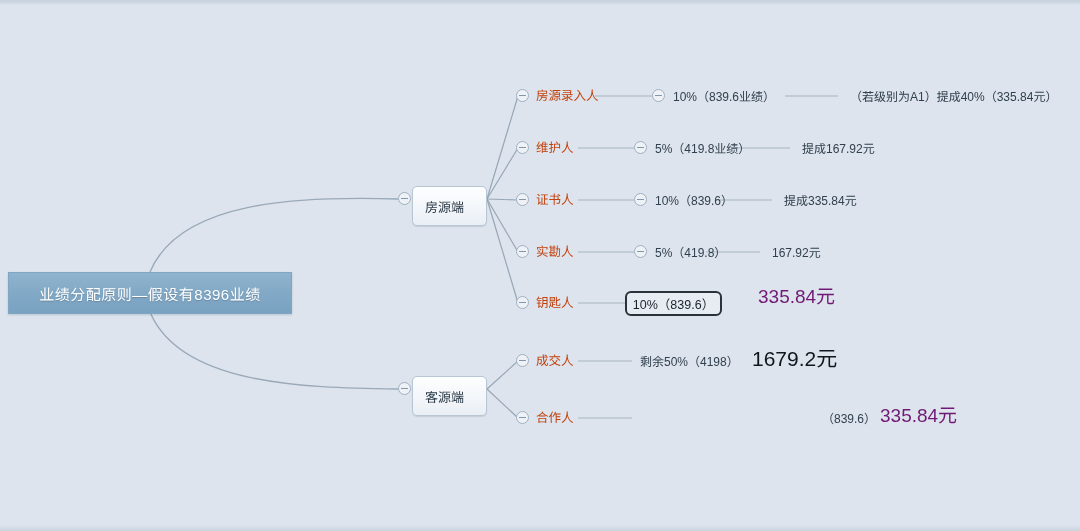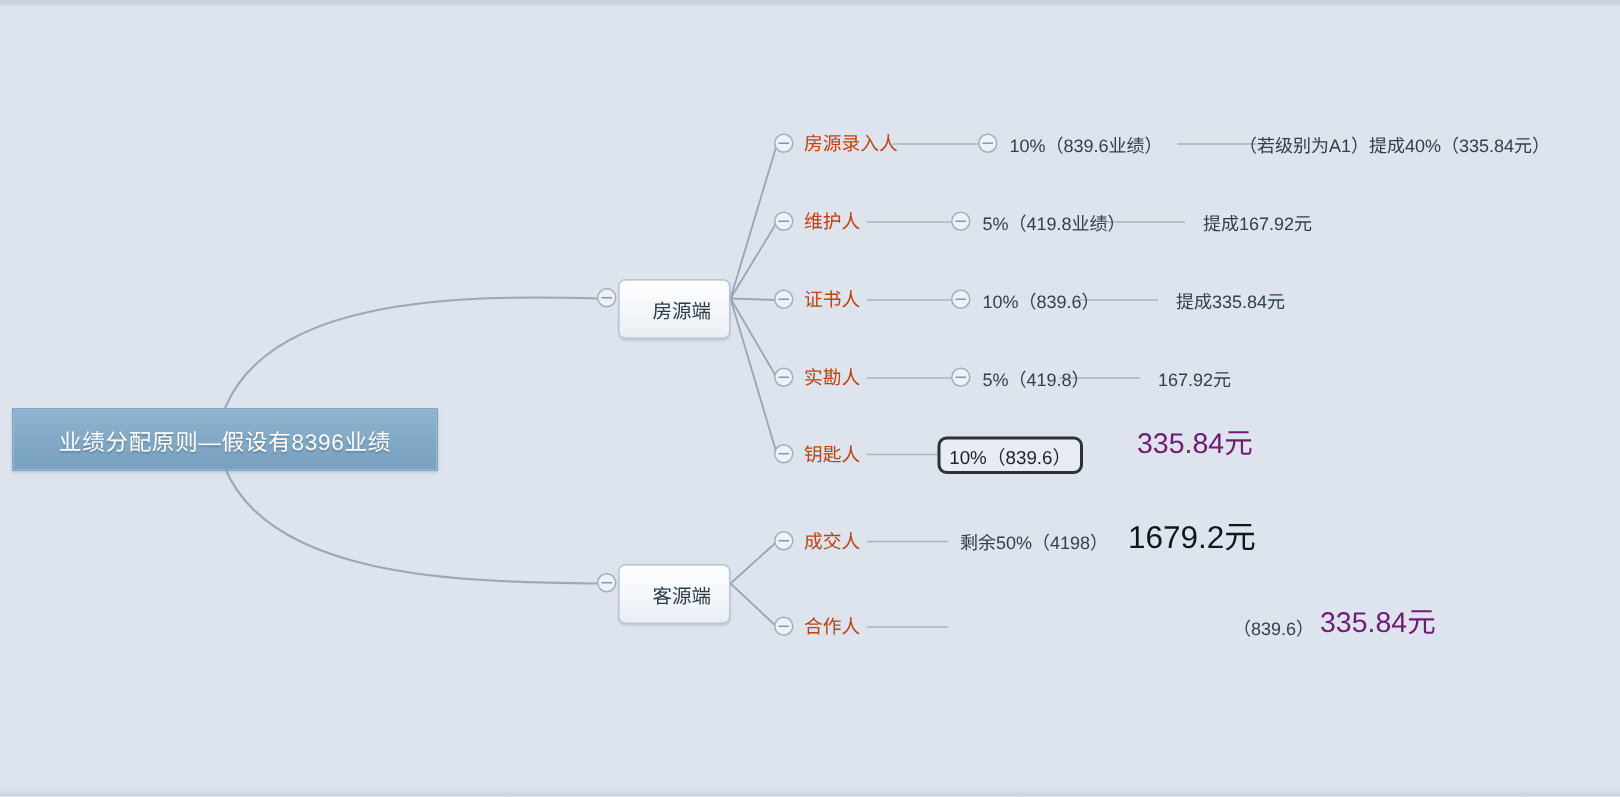--- a/index.html
+++ b/index.html
@@ -65,21 +65,21 @@
   
   .branch-node {
     position: absolute;
     height: 40px;
     border-radius: 5px;
     background: linear-gradient(to bottom, #fdfefe 0%, #f3f6fa 55%, #e9eff5 100%);
     border: 1px solid #b8c6d4;
     box-shadow: 0 1px 1px rgba(120,140,165,.25);
     display: flex;
     align-items: center;
-    justify-content: flex-end;
+    justify-content: flex-start;
     padding: 16px 12px;
     box-sizing: border-box;
   }
   .branch-node .label {
     font-size: 13px;
     color: #2d3b48;
     white-space: nowrap;
   }
 
   
@@ -198,21 +198,21 @@
 
   <div class="toggle" style="left:398px; top:192px;"></div>
   <div class="branch-node" style="left:412px; top:186px; width:75px;">
     <span class="label">房源端</span>
   </div>
 
   <div class="toggle" style="left:516px; top:89px;"></div>
   <div class="node-text" style="left:536px; top:89px;">房源录入人</div>
   <div class="toggle" style="left:652px; top:89px;"></div>
   <div class="node-text small" style="left:673px; top:90px;">10%（839.6业绩）</div>
-  <div class="node-text small" style="left:826px; top:90px;">（若级别为A1）提成40%（335.84元）</div>
+  <div class="node-text small" style="left:850px; top:90px;">（若级别为A1）提成40%（335.84元）</div>
 
   <div class="toggle" style="left:516px; top:141px;"></div>
   <div class="node-text" style="left:536px; top:141px;">维护人</div>
   <div class="toggle" style="left:634px; top:141px;"></div>
   <div class="node-text small" style="left:655px; top:142px;">5%（419.8业绩）</div>
   <div class="node-text small" style="left:802px; top:142px;">提成167.92元</div>
 
   <div class="toggle" style="left:516px; top:193px;"></div>
   <div class="node-text" style="left:536px; top:193px;">证书人</div>
   <div class="toggle" style="left:634px; top:193px;"></div>

